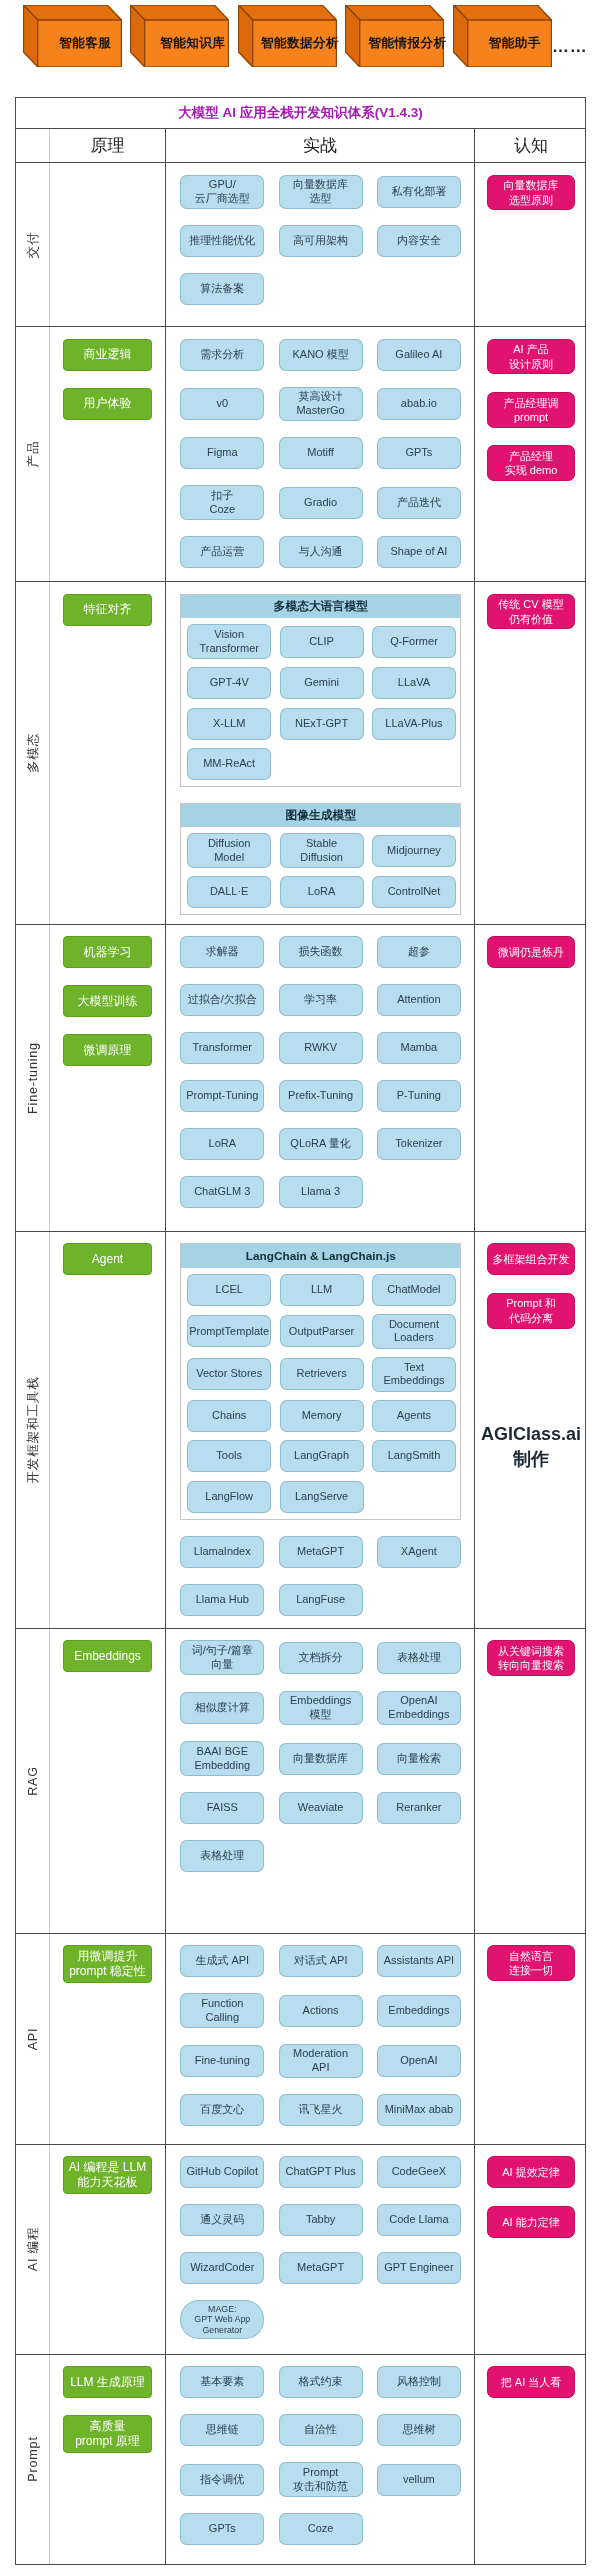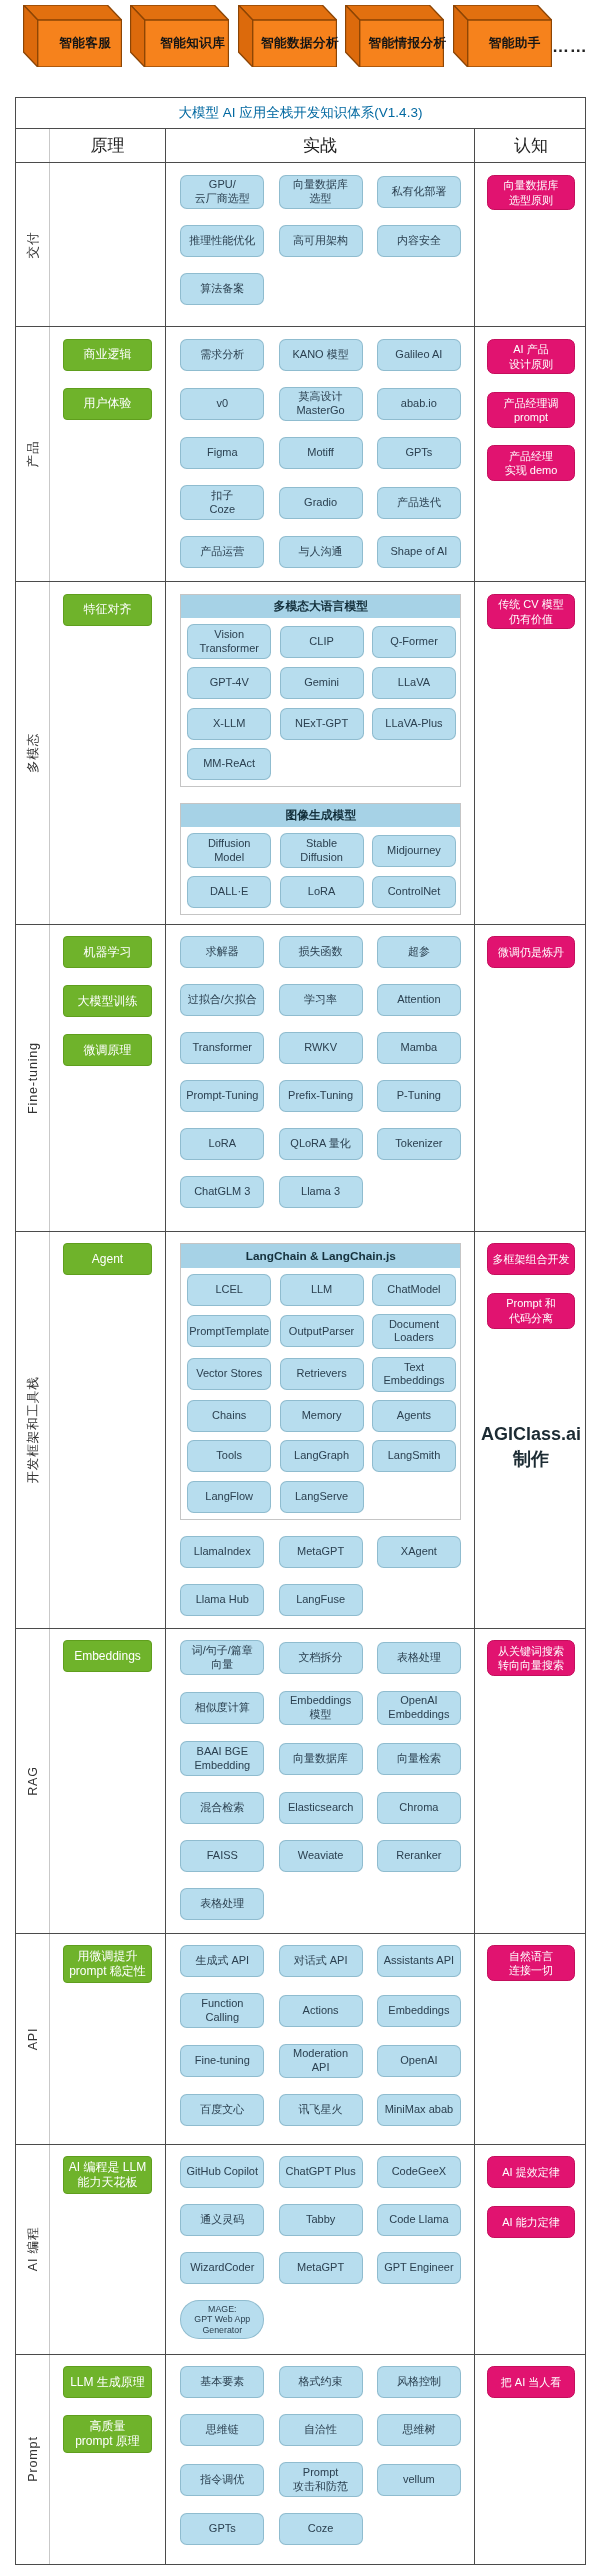--- a/index.html
+++ b/index.html
@@ -22,21 +22,21 @@
   }
   .ellipsis { position:absolute; left:552px; top:37px; font-size:17px; font-weight:bold; color:#222; letter-spacing:0.8px; }
   
   .ktable {
     position:absolute; left:15px; top:97px; width:571px;
     border:1.7px solid #4b4b4b; background:#fff;
   }
   .title-row {
     height:31px; display:flex; align-items:center; justify-content:center;
     border-bottom:1.7px solid #4b4b4b;
-    font-size:13.5px; font-weight:normal; color:#0369a1;
+    font-size:13.5px; font-weight:bold; color:#a21caf;
   }
   .grid-row { display:grid; grid-template-columns:34px 116px 309px 112px; }
   .header-row { height:34px; border-bottom:1.7px solid #4b4b4b; }
   .header-row .hcell {
     display:flex; align-items:center; justify-content:center;
     font-size:17px; color:#222;
   }
   .trow + .trow { border-top:1.7px solid #4b4b4b; }
   .c-label   { border-right:0.8px solid #c9c9c9; position:relative; }
   .c-principle { border-right:1.3px solid #4b4b4b; }
@@ -401,25 +401,20 @@
             <div class="chip">OpenAI
 Embeddings</div>
           </div>
           <div class="chip-row">
             <div class="chip">BAAI BGE
 Embedding</div>
             <div class="chip">向量数据库</div>
             <div class="chip">向量检索</div>
           </div>
           <div class="chip-row">
-            <div class="chip">混合检索</div>
-            <div class="chip">Elasticsearch</div>
-            <div class="chip">Chroma</div>
-          </div>
-          <div class="chip-row">
             <div class="chip">FAISS</div>
             <div class="chip">Weaviate</div>
             <div class="chip">Reranker</div>
           </div>
           <div class="chip-row">
             <div class="chip">表格处理</div>
           </div>
         </div>
         <div class="c-cognition">
           <div class="chip-magenta">从关键词搜索

